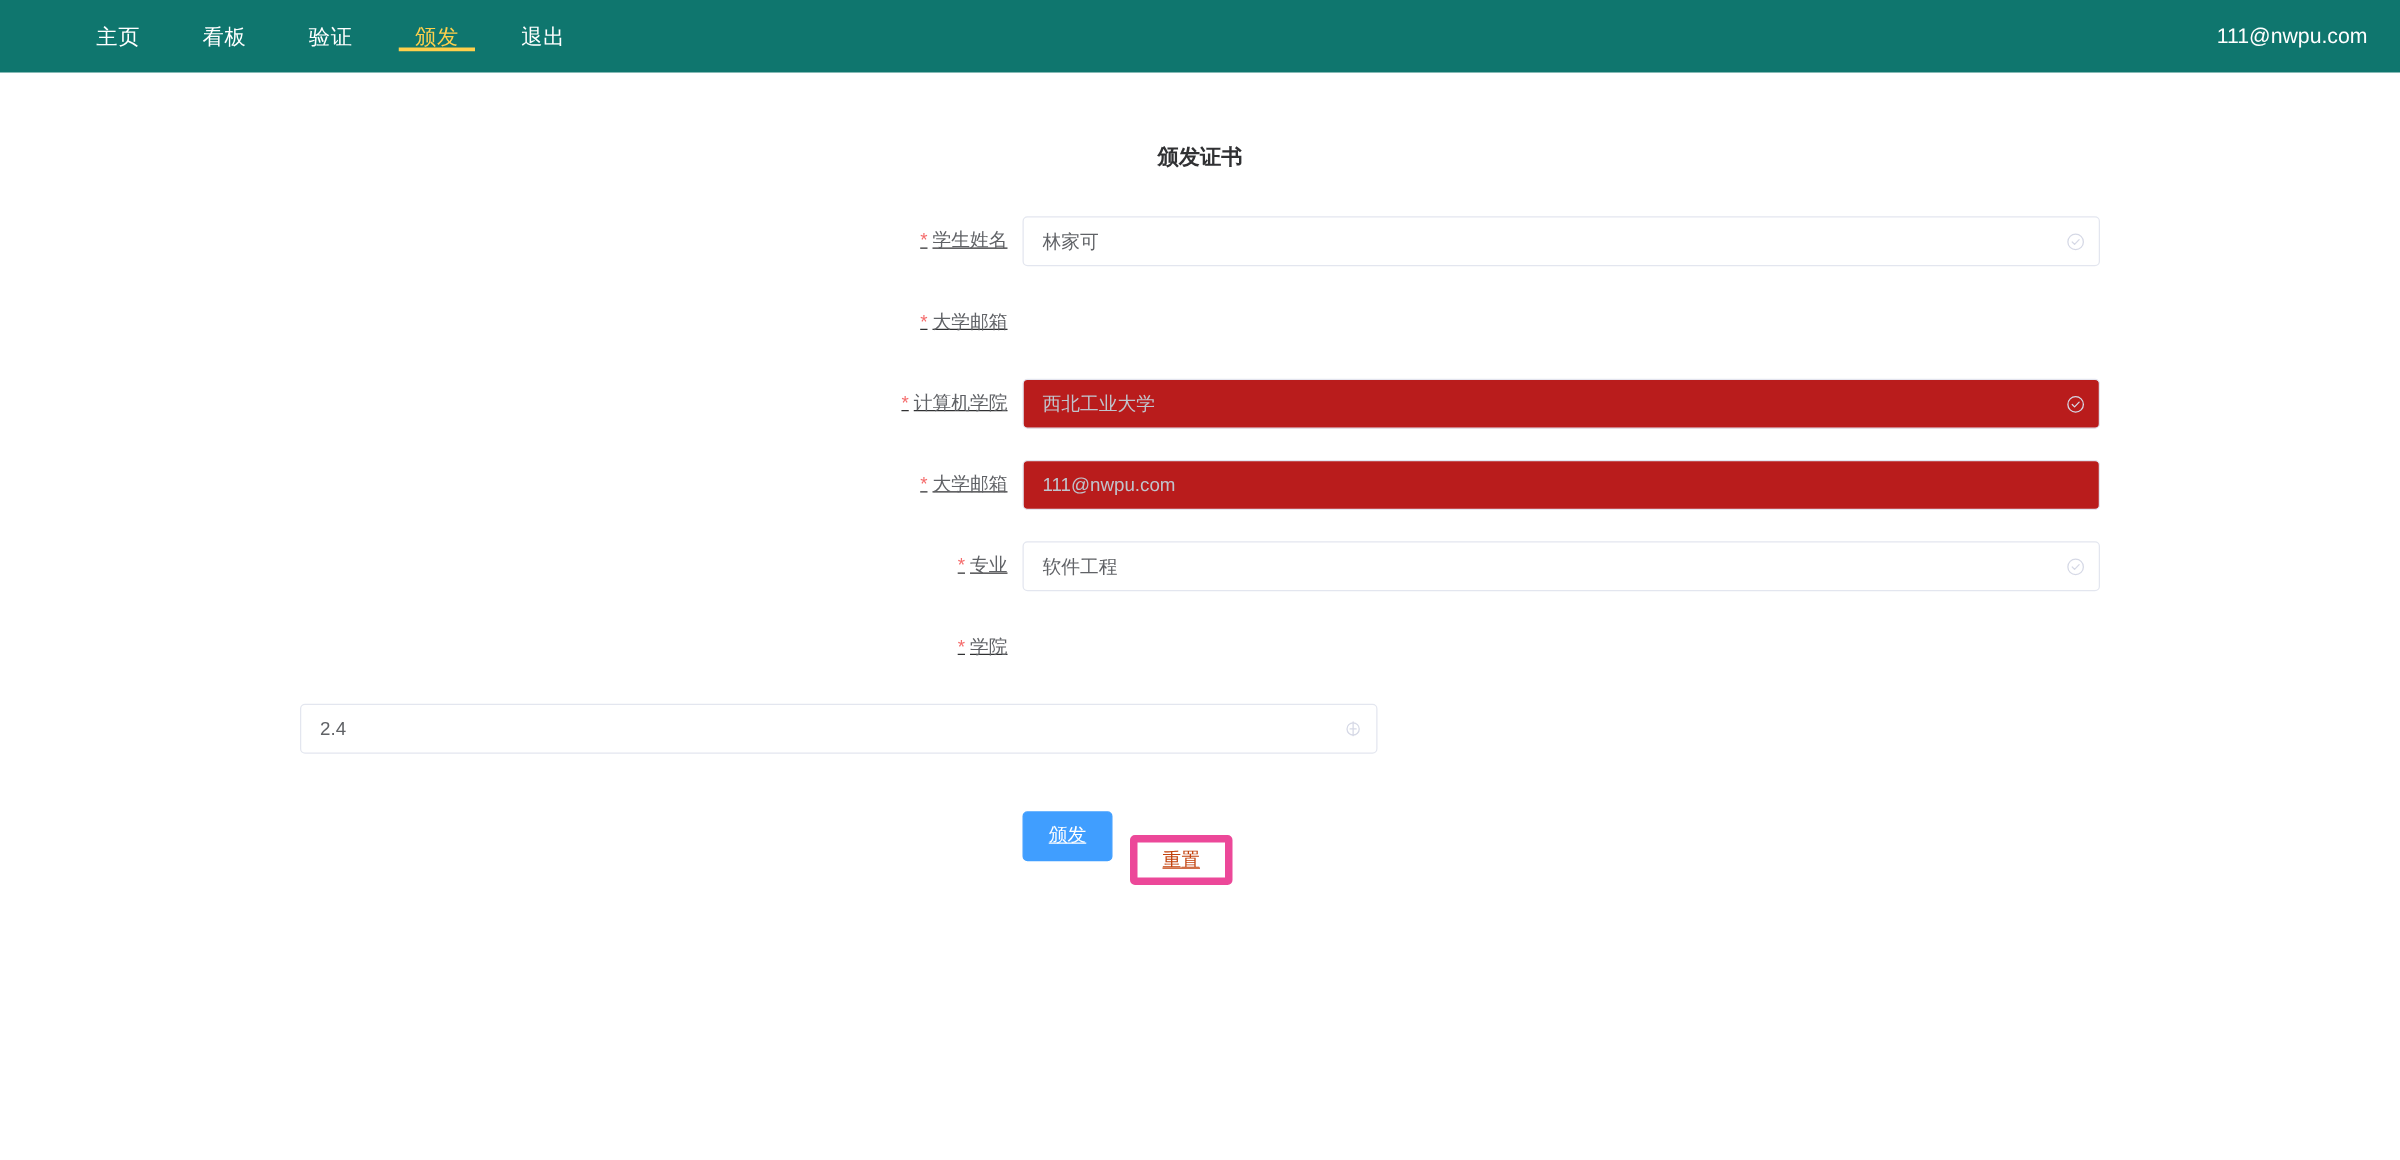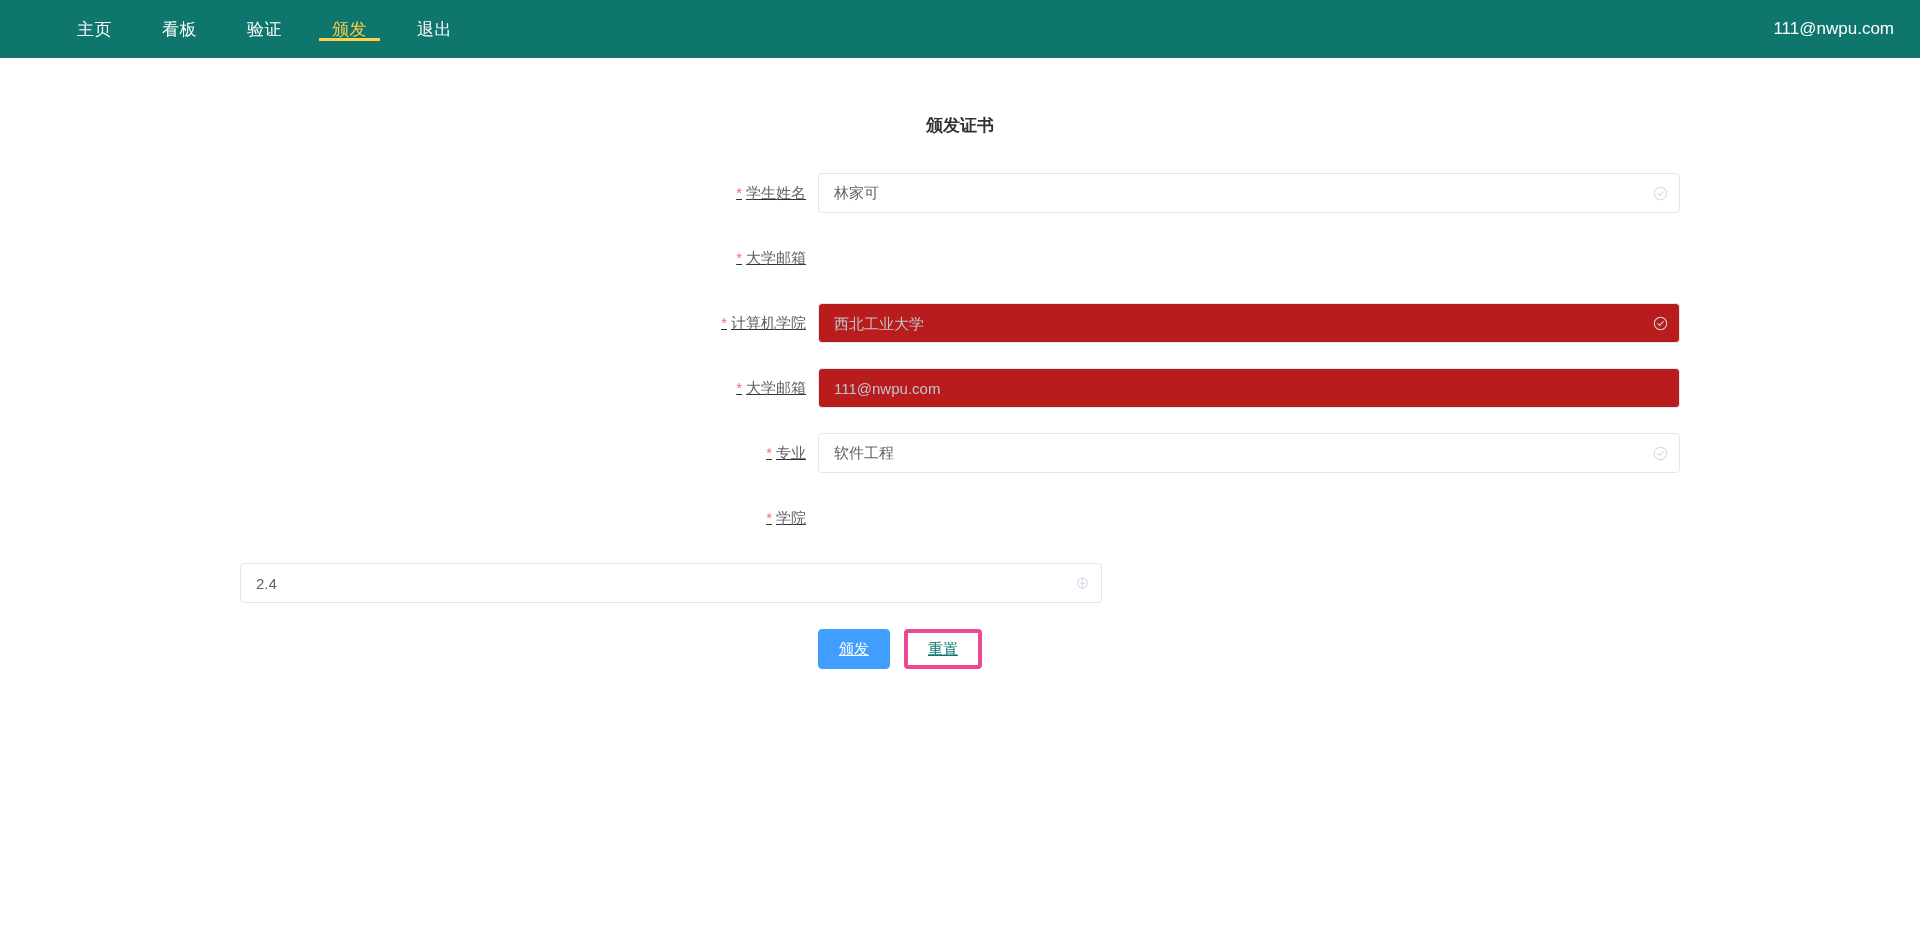--- a/index.html
+++ b/index.html
@@ -166,23 +166,24 @@
     align-items: center;
     justify-content: center;
   }
   .btn-primary {
     background: #409eff;
     border: 1px solid #409eff;
     color: #ffffff;
   }
   .btn-default {
     background: #ffffff;
-    border: 4px solid #ec4899;
-    color: #0f766e;
+    border: 6px solid #ec4899;
+    color: #c2410c;
     margin-left: 14px;
+    margin-top: 39px;
   }
 </style>
 </head>
 <body>
 
 <div class="navbar">
   <div class="nav-items">
     <div class="nav-item">
       <span>主页</span>
     </div>

